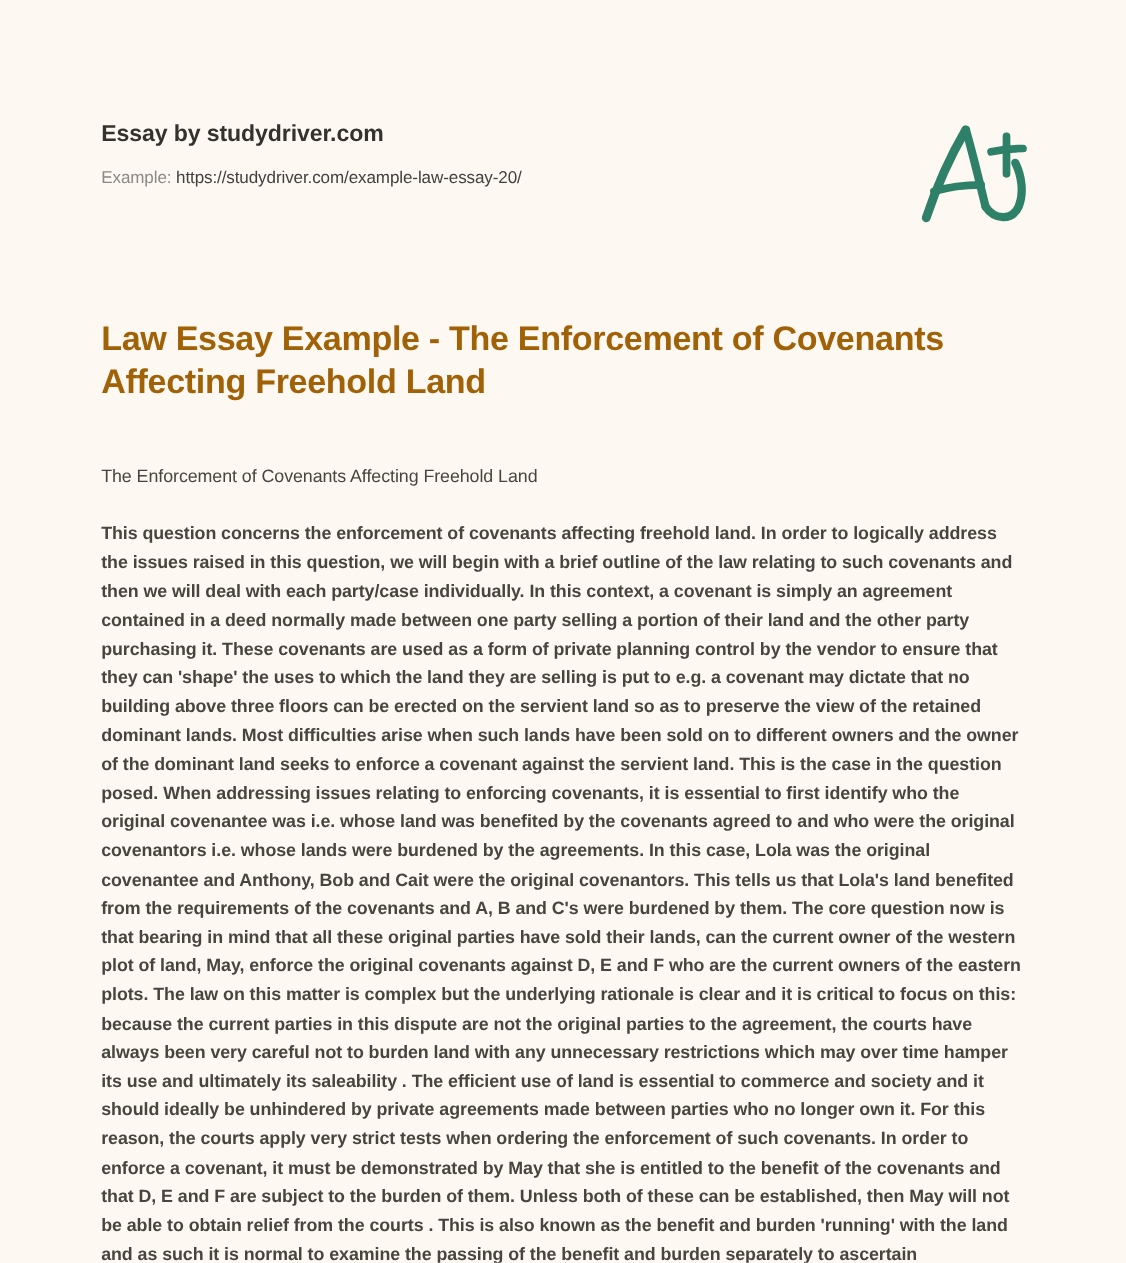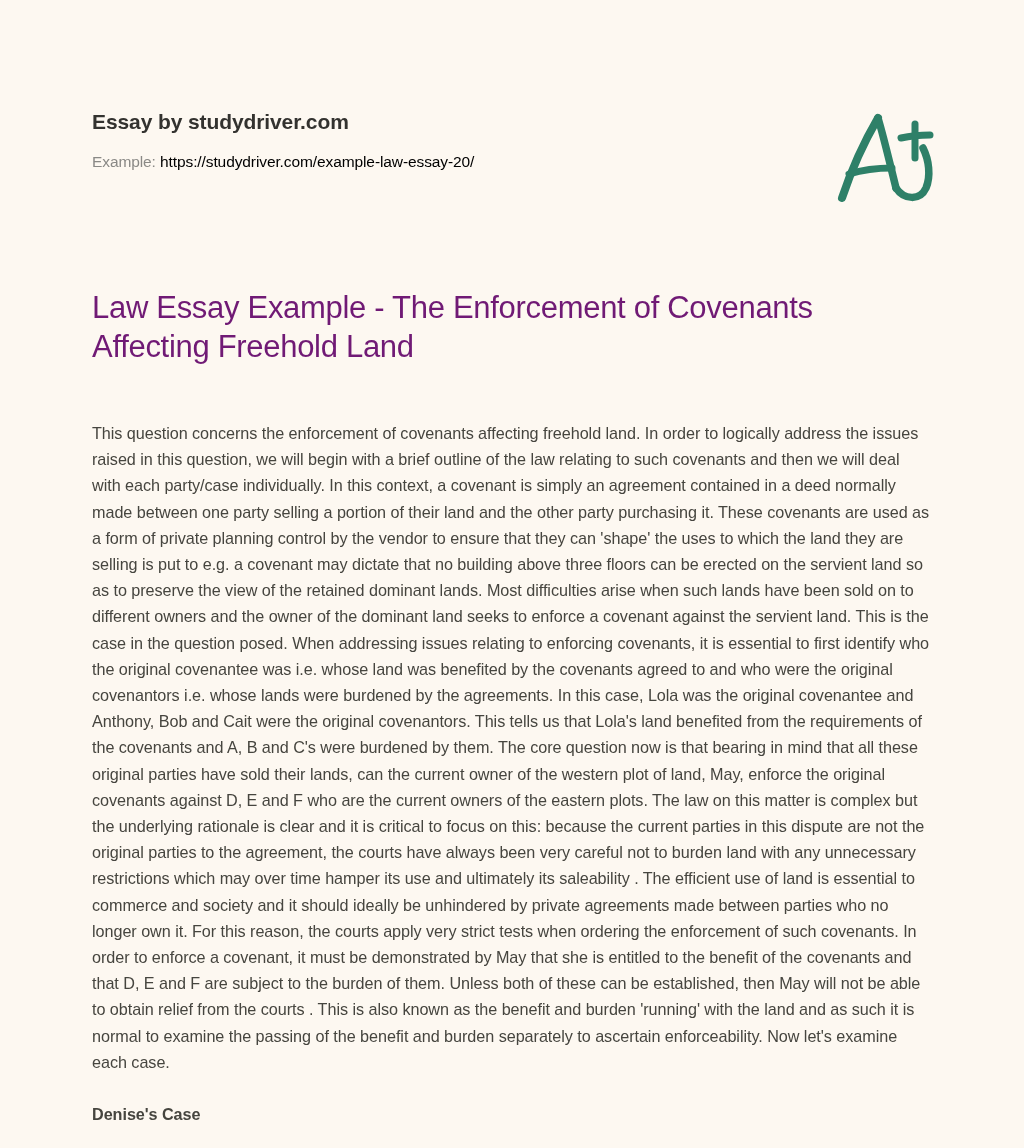--- a/index.html
+++ b/index.html
@@ -42,43 +42,43 @@
 
   .source-line {
     margin-top: 15px;
     font-size: 15.5px;
     line-height: 22px;
     color: #8a8986;
     letter-spacing: -0.1px;
   }
 
   .source-url {
-    color: #000000;
+    color: #404040;
   }
 
   .logo {
     position: absolute;
     top: 62px;
     right: 80px;
     width: 118px;
     height: 108px;
   }
 
   .logo svg { display: block; width: 100%; height: 100%; }
 
   
   .title-block {
     padding: 48px 92px 0 92px;
   }
 
   .essay-title {
     font-size: 31px;
-    font-weight: normal;
+    font-weight: bold;
     line-height: 39px;
-    color: #701a75;
+    color: #a16207;
     letter-spacing: -0.3px;
     max-width: 800px;
   }
 
   
   .article {
     padding: 54px 92px 0 92px;
   }
 
   .article p {
@@ -135,20 +135,21 @@
     </div>
 
   </div>
 
   <div class="title-block">
     <h1 class="essay-title">Law Essay Example - The Enforcement of Covenants Affecting Freehold Land</h1>
   </div>
 
   <div class="article">
 
+    <p class="subhead">The Enforcement of Covenants Affecting Freehold Land</p>
 
     <p>This question concerns the enforcement of covenants affecting freehold land. In order to logically address the issues raised in this question, we will begin with a brief outline of the law relating to such covenants and then we will deal with each party/case individually. In this context, a covenant is simply an agreement contained in a deed normally made between one party selling a portion of their land and the other party purchasing it. These covenants are used as a form of private planning control by the vendor to ensure that they can 'shape' the uses to which the land they are selling is put to e.g. a covenant may dictate that no building above three floors can be erected on the servient land so as to preserve the view of the retained dominant lands. Most difficulties arise when such lands have been sold on to different owners and the owner of the dominant land seeks to enforce a covenant against the servient land. This is the case in the question posed. When addressing issues relating to enforcing covenants, it is essential to first identify who the original covenantee was i.e. whose land was benefited by the covenants agreed to and who were the original covenantors i.e. whose lands were burdened by the agreements. In this case, Lola was the original covenantee and Anthony, Bob and Cait were the original covenantors. This tells us that Lola's land benefited from the requirements of the covenants and A, B and C's were burdened by them. The core question now is that bearing in mind that all these original parties have sold their lands, can the current owner of the western plot of land, May, enforce the original covenants against D, E and F who are the current owners of the eastern plots. The law on this matter is complex but the underlying rationale is clear and it is critical to focus on this: because the current parties in this dispute are not the original parties to the agreement, the courts have always been very careful not to burden land with any unnecessary restrictions which may over time hamper its use and ultimately its saleability . The efficient use of land is essential to commerce and society and it should ideally be unhindered by private agreements made between parties who no longer own it. For this reason, the courts apply very strict tests when ordering the enforcement of such covenants. In order to enforce a covenant, it must be demonstrated by May that she is entitled to the benefit of the covenants and that D, E and F are subject to the burden of them. Unless both of these can be established, then May will not be able to obtain relief from the courts . This is also known as the benefit and burden 'running' with the land and as such it is normal to examine the passing of the benefit and burden separately to ascertain enforceability. Now let's examine each case.</p>
 
     <p>Denise's Case</p>
 
   </div>
 
 </div>
 
 </body></html>

